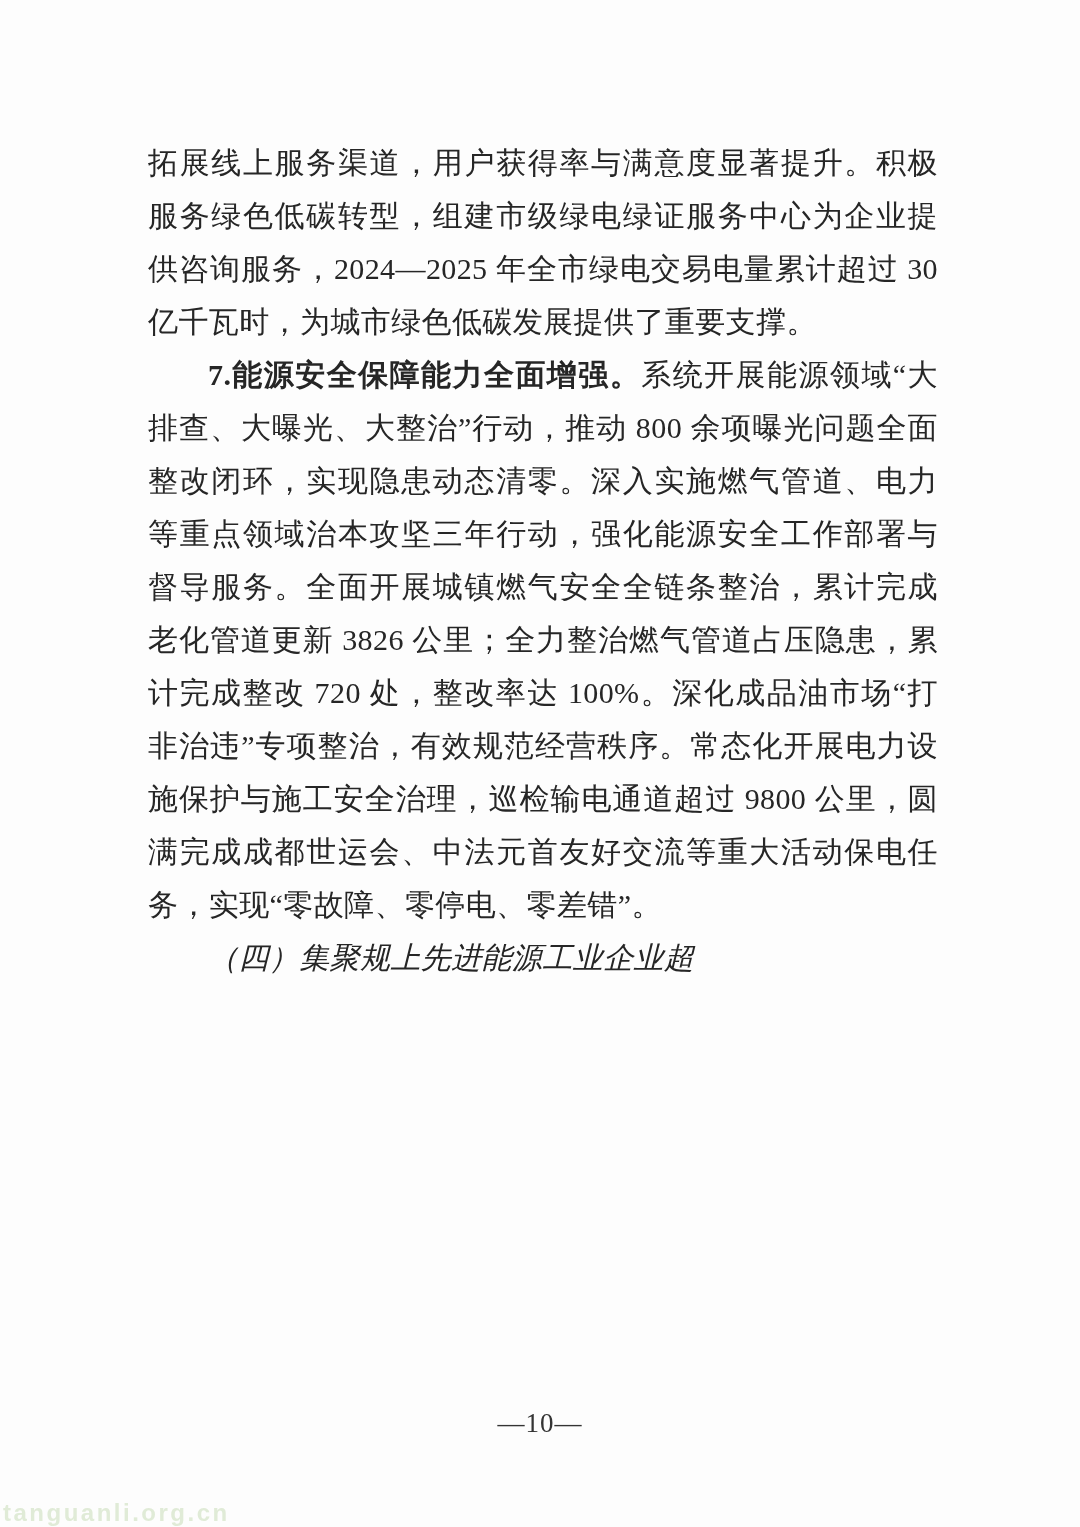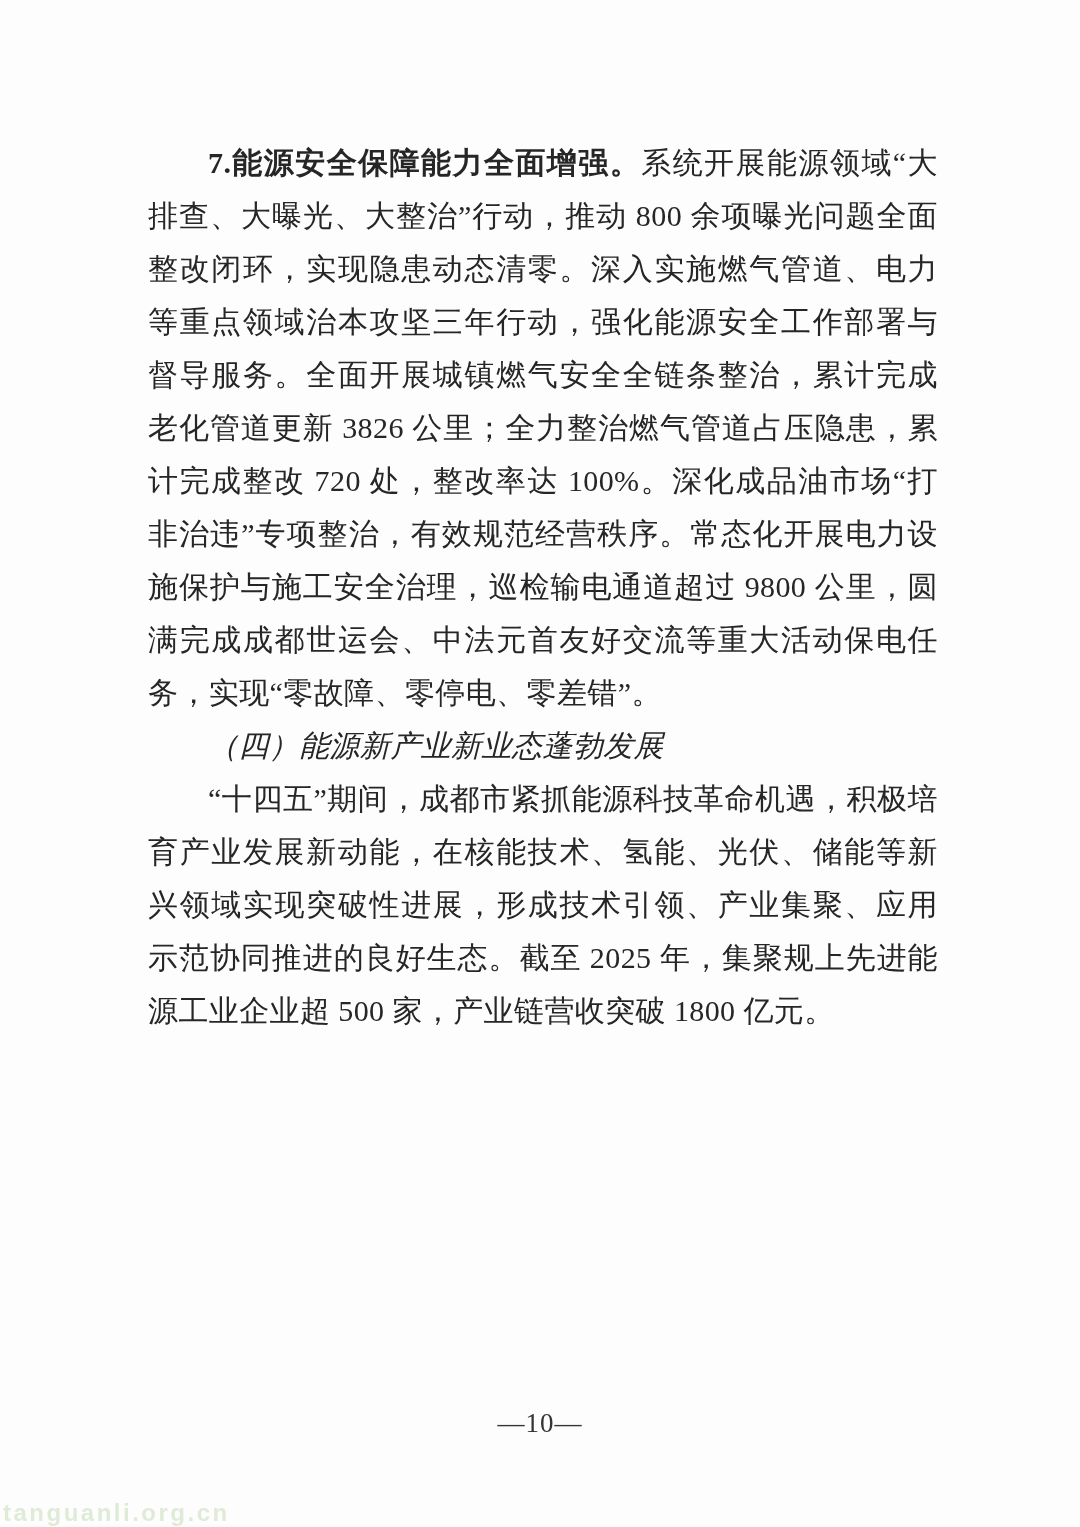--- a/index.html
+++ b/index.html
@@ -64,26 +64,26 @@
     color: #e0ebd7;
   }
 </style>
 </head>
 <body>
 
 <div class="page">
 
   <div class="content">
 
+    <p class="para"><span>拓展线上服务渠道，用户获得率与满意度显著提升。积极服务绿色低碳转型，组建市级绿电绿证服务中心为企业提供咨询服务，2024—2025 年全市绿电交易电量累计超过 30 亿千瓦时，为城市绿色低碳发展提供了重要支撑。</span></p>
 
     <p class="para indent"><span class="lead">7.能源安全保障能力全面增强。</span><span>系统开展能源领域“大排查、大曝光、大整治”行动，推动 800 余项曝光问题全面整改闭环，实现隐患动态清零。深入实施燃气管道、电力等重点领域治本攻坚三年行动，强化能源安全工作部署与督导服务。全面开展城镇燃气安全全链条整治，累计完成老化管道更新 3826 公里；全力整治燃气管道占压隐患，累计完成整改 720 处，整改率达 100%。深化成品油市场“打非治违”专项整治，有效规范经营秩序。常态化开展电力设施保护与施工安全治理，巡检输电通道超过 9800 公里，圆满完成成都世运会、中法元首友好交流等重大活动保电任务，实现“零故障、零停电、零差错”。</span></p>
 
-    <p class="para indent subheading"><span>（四）能源新产业新业态蓬勃发展</span></p>
+    <p class="para indent subheading"><span>（四）集聚规上先进能源工业企业超</span></p>
 
-    <p class="para indent"><span>“十四五”期间，成都市紧抓能源科技革命机遇，积极培育产业发展新动能，在核能技术、氢能、光伏、储能等新兴领域实现突破性进展，形成技术引领、产业集聚、应用示范协同推进的良好生态。截至 2025 年，集聚规上先进能源工业企业超 500 家，产业链营收突破 1800 亿元。</span></p>
 
 
   </div>
 
   <div class="page-number">—10—</div>
 
   <div class="watermark">tanguanli.org.cn</div>
 
 </div>
 

